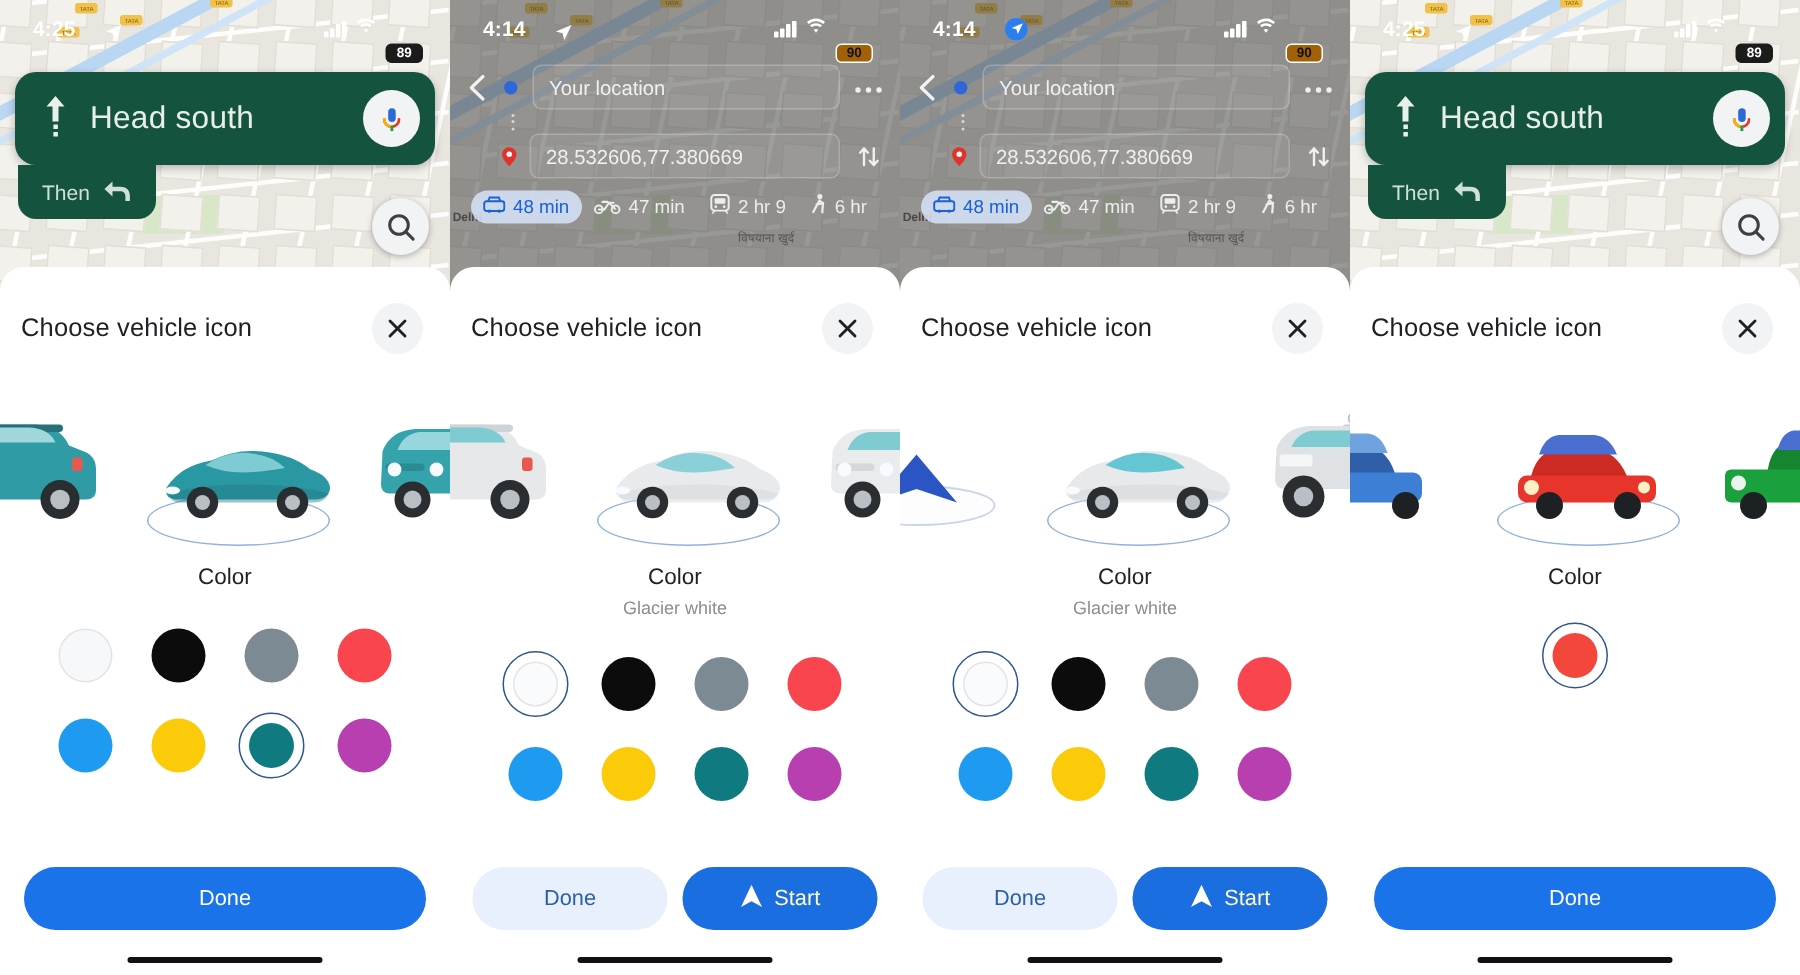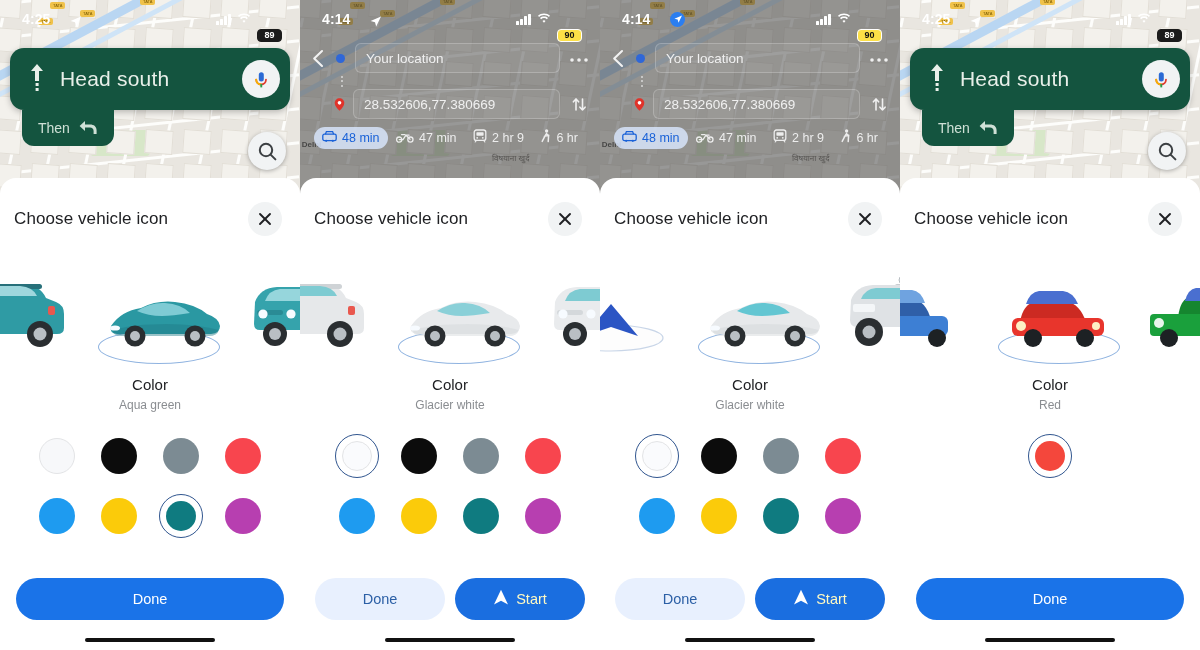--- a/index.html
+++ b/index.html
@@ -48,41 +48,41 @@
   .loc-arrow.badge svg{ width:8px; height:8px; }
   .bars{ display:flex; align-items:flex-end; gap:1.4px; height:11px; }
   .bars i{ display:block; width:2.6px; background:#fff; border-radius:.6px; }
   .bars i:nth-child(1){height:4px;} .bars i:nth-child(2){height:6px;}
   .bars i:nth-child(3){height:8.5px;} .bars i:nth-child(4){height:11px;}
   .batt{
     border:1.4px solid #fff; border-radius:4px; padding:0 3px; height:13px;
     min-width:25px; display:flex; align-items:center; justify-content:center;
     font-size:9px; font-weight:700; line-height:1;margin-top:33px;
   }
-  .batt.filled{ background:#fde047; color:#111; border-color:#fff; }
+  .batt.filled{ background:#a16207; color:#111; border-color:#fff; }
   .batt.dark{ background:#1b1b1b; color:#fff; border-color:#1b1b1b; }
 
   
   .navbanner{
     position:absolute; left:10px; top:48px; width:280px; z-index:5;
   }
   .nav-main{
     background:#14543f; border-radius:14px; height:62px;
     display:flex; align-items:center; padding:0 10px 0 16px; gap:12px;
     box-shadow:0 2px 6px rgba(0,0,0,.25);
   }
   .nav-arrow{ width:22px; height:34px; flex:0 0 auto; }
   .nav-text{ flex:1; color:#e8efe9; font-size:21px; letter-spacing:.2px; }
   .mic-btn{
     width:38px; height:38px; border-radius:50%; background:#f1f3f4;
     display:flex; align-items:center; justify-content:center; flex:0 0 auto;
   }
   .nav-then{
     background:#14543f; width:92px; height:36px; border-radius:0 0 12px 12px;
-    margin-left:12px; display:flex; align-items:center; gap:9px; padding-left:16px;
+    margin-left:2px; display:flex; align-items:center; gap:9px; padding-left:16px;
     color:#cfe0d6; font-size:14px;
   }
   .search-fab{
     position:absolute; right:14px; top:132px; width:38px; height:38px; z-index:5;
     border-radius:50%; background:#f1f3f4; display:flex; align-items:center; justify-content:center;
     box-shadow:0 1px 4px rgba(0,0,0,.3);
   }
 
   
   .dirhead{ position:absolute; left:0; top:34px; width:300px; z-index:5; padding:8px 10px 0 10px; }
@@ -339,21 +339,20 @@
                 <circle cx="48" cy="40" r="4.6" fill="#f7fbff"></circle>
                 <circle cx="32" cy="60" r="12" fill="#2a2e31"></circle>
                 <circle cx="32" cy="60" r="6" fill="#b9bfc4"></circle>
                 <circle cx="78" cy="60" r="12" fill="#2a2e31"></circle>
                 <circle cx="78" cy="60" r="6" fill="#b9bfc4"></circle>
               </svg></span>
           </div>
         </div>
         <div class="color-sec">
           <div class="color-title">Color</div>
-          <div class="color-name">Aqua green</div>
           <div class="swatch-grid">
             <div class="sw-wrap">
               <span class="sw outline" style="background:#f7f8fa"></span>
             </div>
             <div class="sw-wrap">
               <span class="sw" style="background:#0c0c0c"></span>
             </div>
             <div class="sw-wrap">
               <span class="sw" style="background:#7c8b93"></span>
             </div>
@@ -1097,21 +1096,20 @@
                 <path d="M47 31 q3-12 11-13 h18 q8 1 10 13 z" fill="#4a6fd0"></path>
                 <rect x="12" y="44" width="90" height="22" rx="4" fill="#1aa03c"></rect>
                 <circle cx="21" cy="53" r="5" fill="#e9f5ec"></circle>
                 <circle cx="31" cy="68" r="9" fill="#1d2124"></circle>
                 <circle cx="83" cy="68" r="9" fill="#1d2124"></circle>
               </svg></span>
           </div>
         </div>
         <div class="color-sec">
           <div class="color-title">Color</div>
-          <div class="color-name">Red</div>
           <div class="swatch-grid single">
             <div class="sw-wrap sel">
               <span class="sw" style="background:#f4473c"></span>
             </div>
           </div>
         </div>
         <div class="actions">
           <div class="btn primary">
             <span>Done</span>
           </div>

